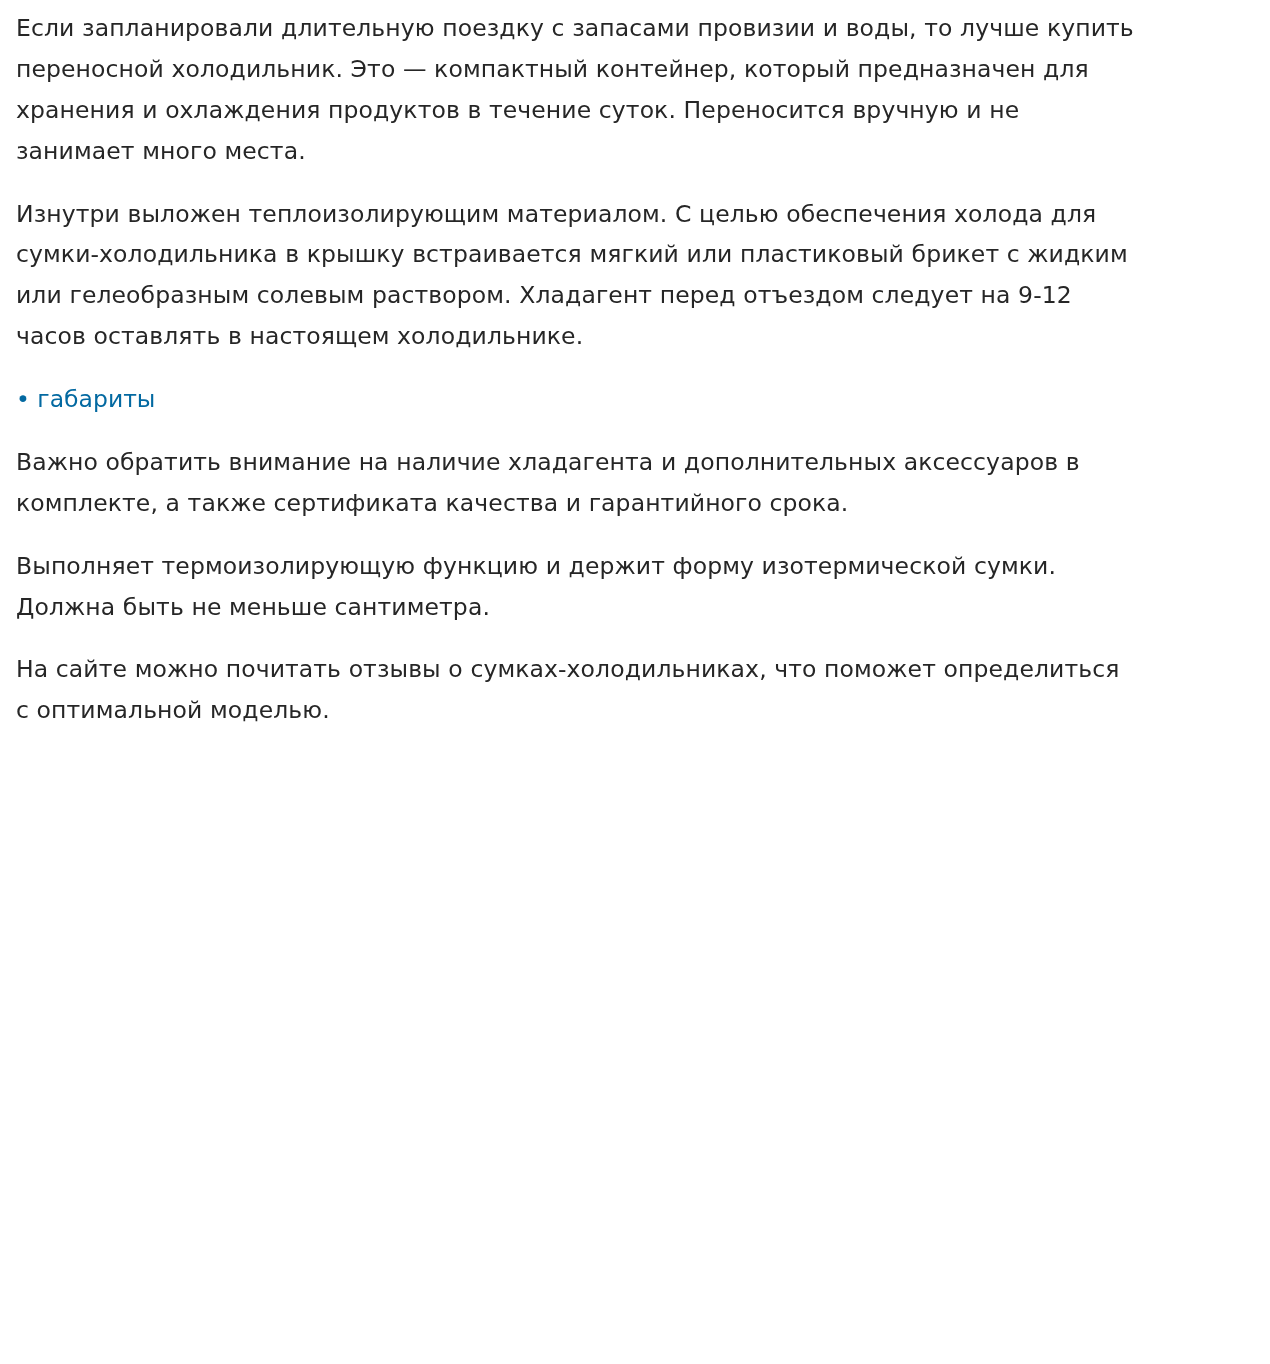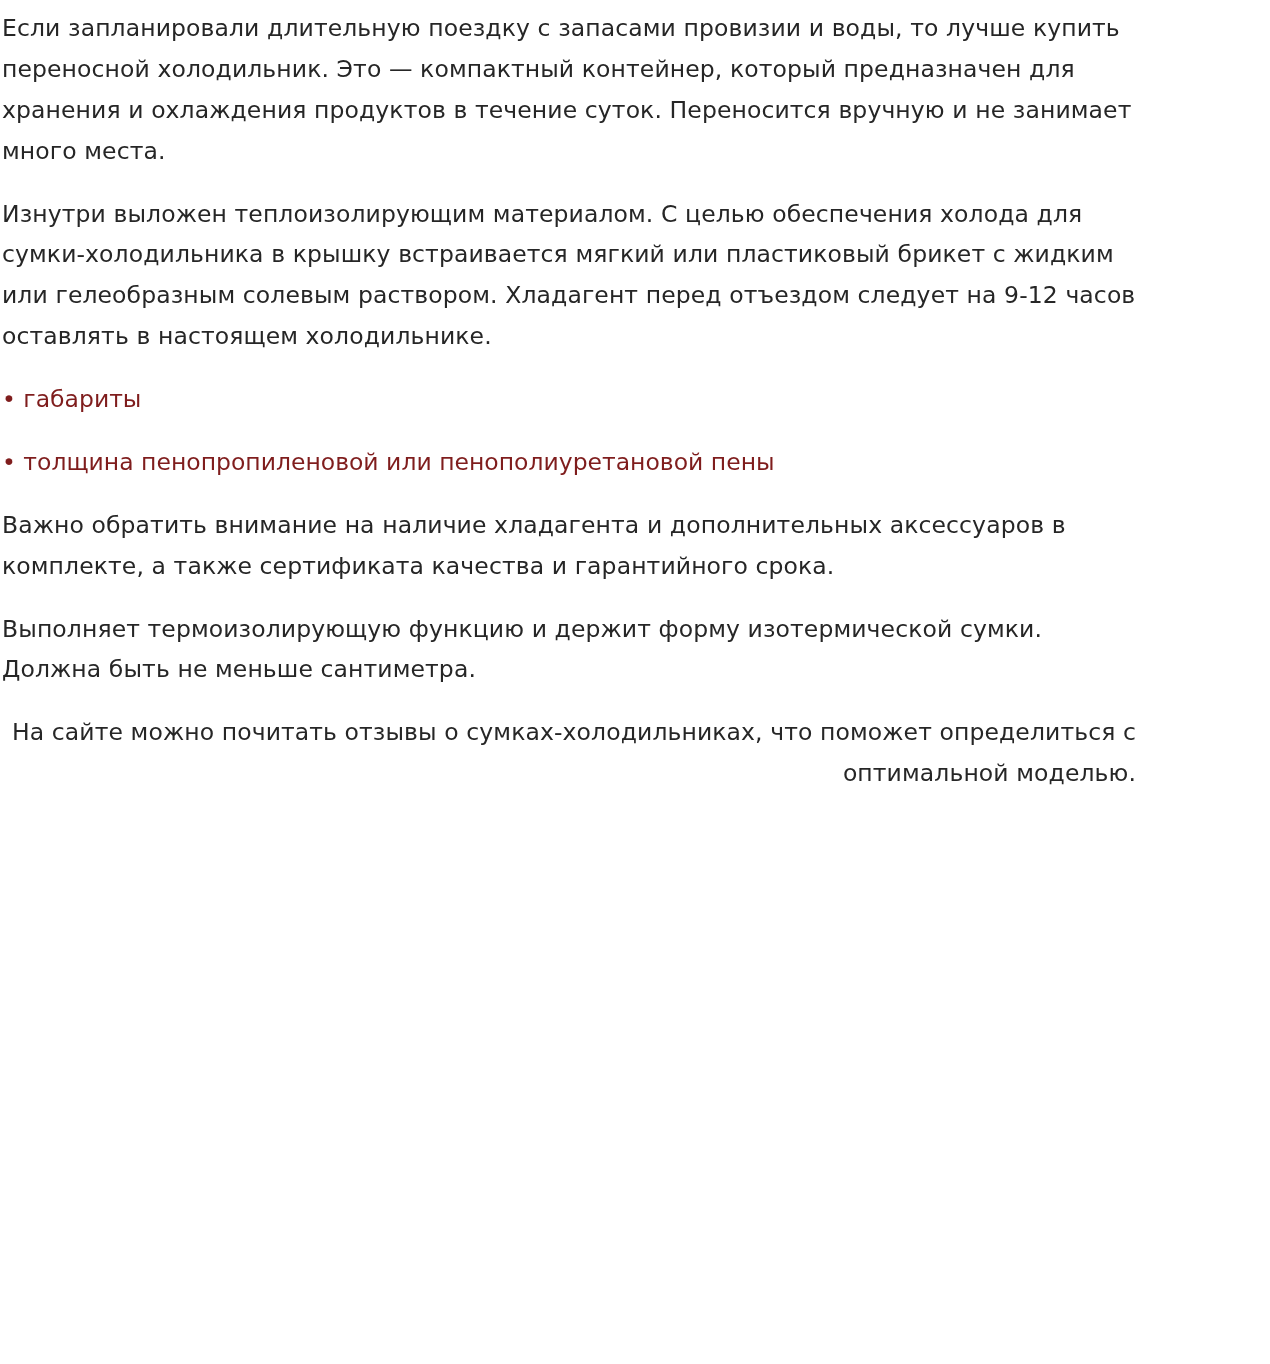--- a/index.html
+++ b/index.html
@@ -9,45 +9,43 @@
   }
   body {
     width: 1270px;
     min-height: 1364px;
     font-family: "DejaVu Sans", sans-serif;
     color: #1a1a1a;
   }
   .article {
     box-sizing: border-box;
     width: 1150px;
-    padding: 8px 14px 10px 2px;
+    padding: 8px 14px 10px 16px;
   }
   .para {
     font-size: 23.5px;
     line-height: 1.74;
     margin: 0 0 22px 0;
     color: #262626;
     font-weight: 400;
     letter-spacing: 0.1px;
   }
   .bullet {
     font-size: 23.5px;
     line-height: 1.74;
     margin: 4px 0 22px 0;
-    color: #7f1d1d;
+    color: #0369a1;
   }
   .para:last-child, .bullet:last-child {
     margin-bottom: 0;
-    text-align: right;
   }
 </style>
 </head>
 <body>
 
 <article class="article">
   <p class="para">Если запланировали длительную поездку с запасами провизии и воды, то лучше купить переносной холодильник. Это — компактный контейнер, который предназначен для хранения и охлаждения продуктов в течение суток. Переносится вручную и не занимает много места.</p>
   <p class="para">Изнутри выложен теплоизолирующим материалом. С целью обеспечения холода для сумки-холодильника в крышку встраивается мягкий или пластиковый брикет с жидким или гелеобразным солевым раствором. Хладагент перед отъездом следует на 9-12 часов оставлять в настоящем холодильнике.</p>
   <p class="bullet">• габариты</p>
-  <p class="bullet">• толщина пенопропиленовой или пенополиуретановой пены</p>
   <p class="para">Важно обратить внимание на наличие хладагента и дополнительных аксессуаров в комплекте, а также сертификата качества и гарантийного срока.</p>
   <p class="para">Выполняет термоизолирующую функцию и держит форму изотермической сумки. Должна быть не меньше сантиметра.</p>
   <p class="para">На сайте можно почитать отзывы о сумках-холодильниках, что поможет определиться с оптимальной моделью.</p>
 </article>
 
 </body></html>

